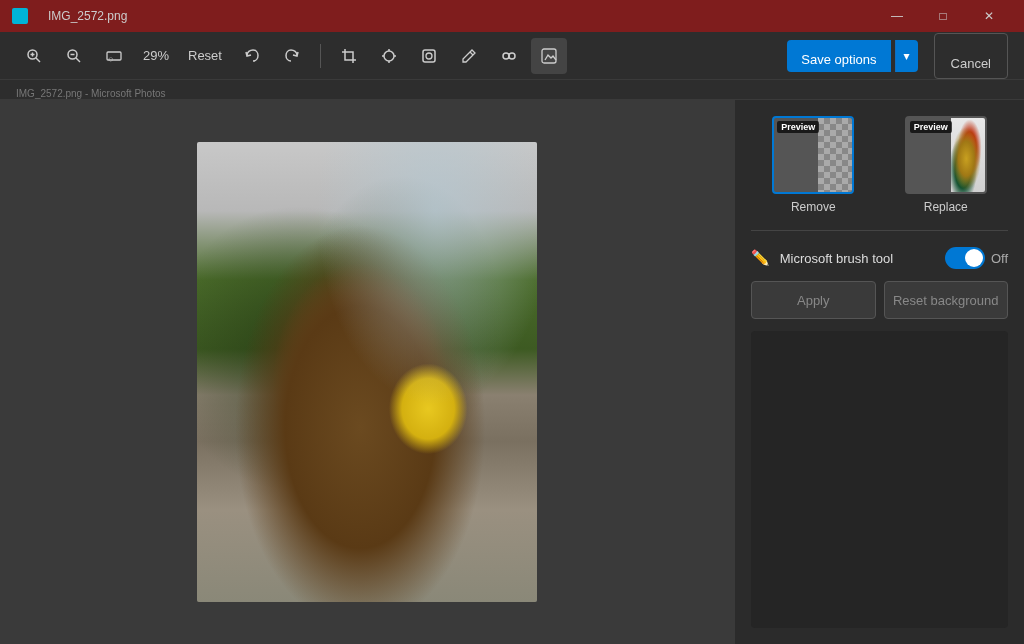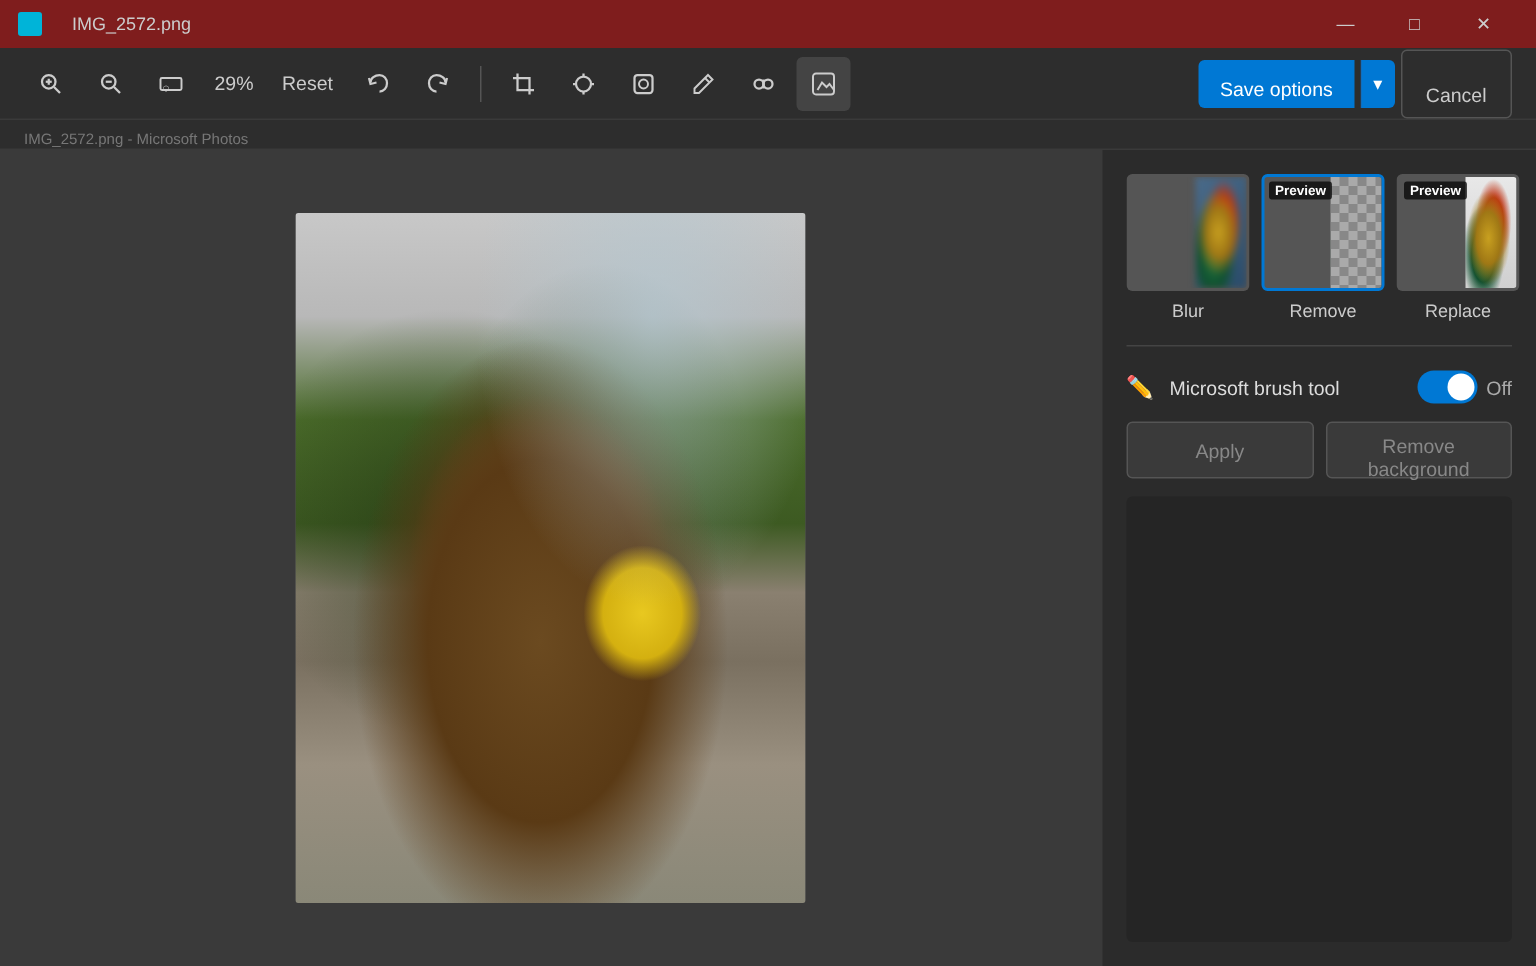--- a/index.html
+++ b/index.html
@@ -123,21 +123,21 @@
     }
     .cancel-btn {
       background: transparent;
       color: #ccc;
       border: 1px solid #555;
       border-radius: 4px;
       padding: 22px 16px;
       font-size: 13px;
       cursor: pointer;
       height: 32px;
-      margin-left: 0;
+      margin-left: 12px;
     }
 
     
     .status-strip {
       background: #2d2d2d;
       height: 20px;
       display: flex;
       align-items: flex-end;
       padding: 0 16px;
       border-bottom: 1px solid #3a3a3a;
@@ -498,26 +498,20 @@
       <div class="dog-image">
         <div class="dog-overlay"></div>
       </div>
     </div>
   </div>
 
   <div class="right-panel">
 
     <div class="bg-options">
 
-      <div class="bg-option-card">
-        <div class="bg-option-thumb">
-          <div class="parrot-blur"></div>
-        </div>
-        <span class="bg-option-label">Blur</span>
-      </div>
 
       <div class="bg-option-card">
         <div class="bg-option-thumb selected">
           <div class="parrot-remove"></div>
           <span class="preview-badge">Preview</span>
         </div>
         <span class="bg-option-label">Remove</span>
       </div>
 
       <div class="bg-option-card">
@@ -536,19 +530,19 @@
       <span class="brush-icon">✏️</span>
       <span class="brush-tool-label">Microsoft brush tool</span>
       <div class="toggle-container">
         <div class="toggle-switch"></div>
         <span class="toggle-off-label">Off</span>
       </div>
     </div>
 
     <div class="action-buttons">
       <button class="btn-apply">Apply</button>
-      <button class="btn-reset">Remove background</button>
+      <button class="btn-reset">Reset background</button>
     </div>
 
     <div class="panel-bottom"></div>
 
   </div>
 </div>
 
 </body></html>

